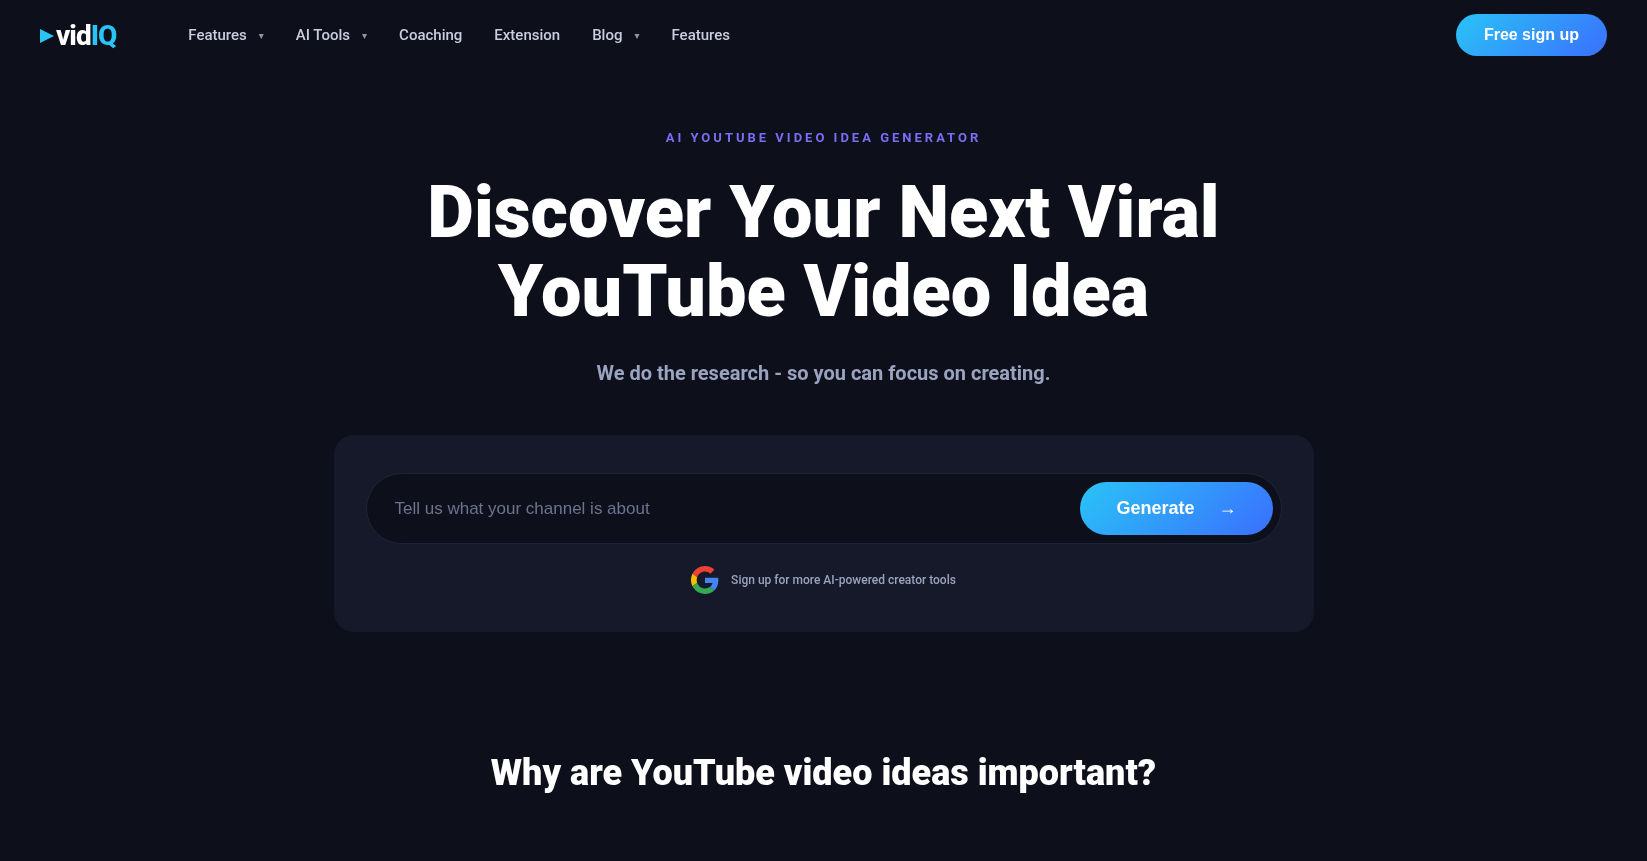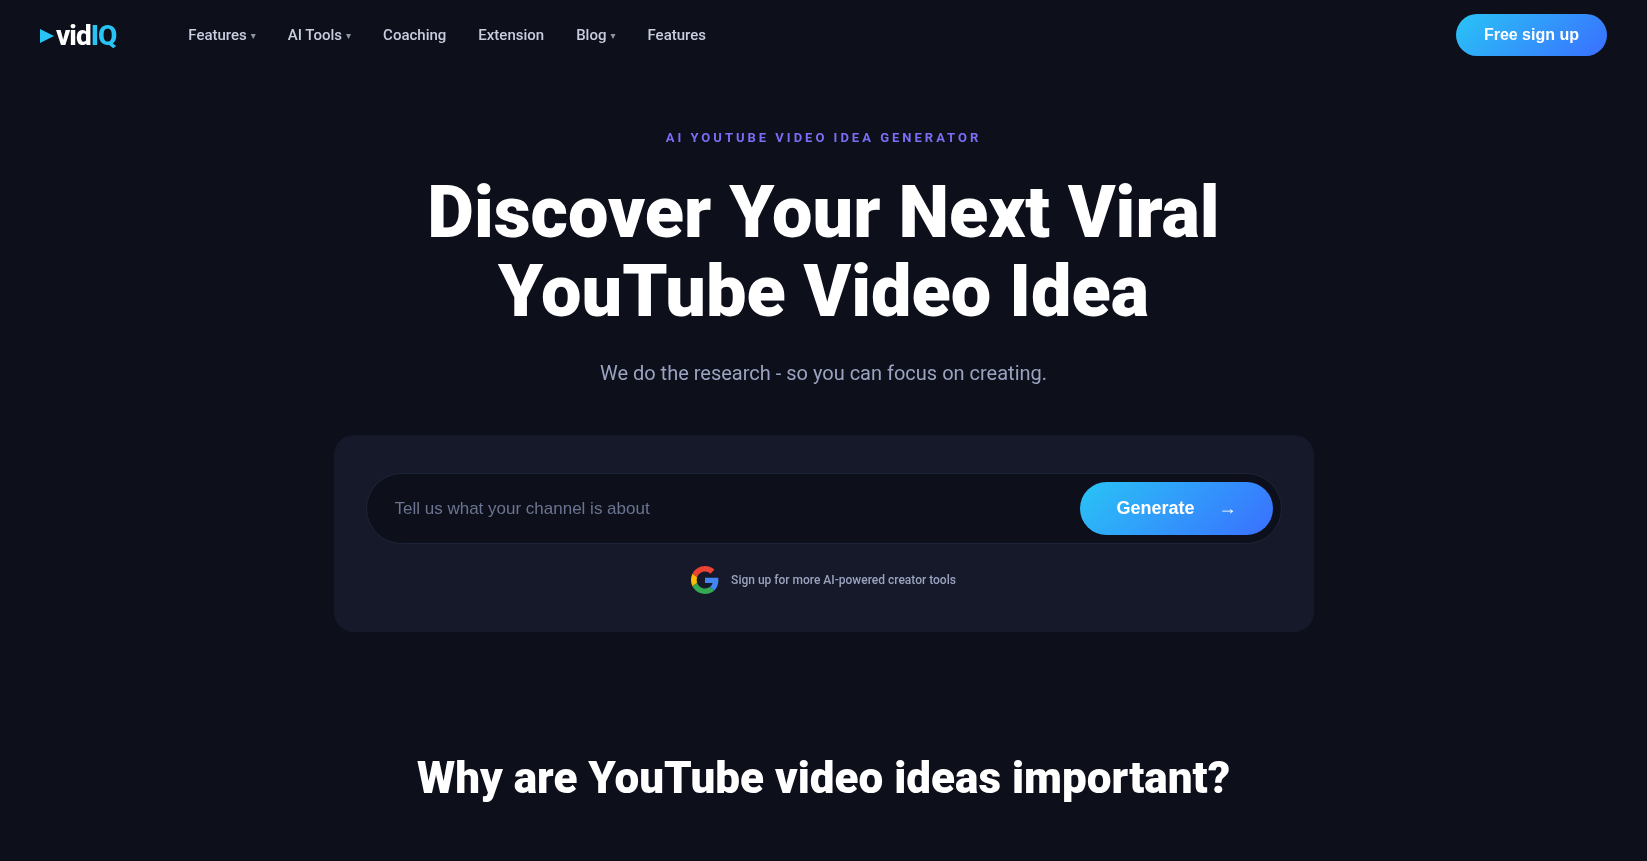--- a/index.html
+++ b/index.html
@@ -62,21 +62,21 @@
 
     .nav-link {
       color: #c8cde0;
       text-decoration: none;
       font-size: 15px;
       font-weight: 500;
       padding: 8px 12px;
       border-radius: 6px;
       display: flex;
       align-items: center;
-      gap: 4px;
+      gap: 12px;
       white-space: nowrap;
       cursor: pointer;
       text-align: center;
     }
 
     .chevron {
       font-size: 10px;
       opacity: 0.7;
     }
 
@@ -116,21 +116,21 @@
       font-weight: 900;
       line-height: 1.1;
       color: #ffffff;
       max-width: 900px;
       margin-bottom: 30px;
     }
 
     .hero-subtitle {
       font-size: 20px;
       color: #9aa3bf;
-      font-weight: 400;
+      font-weight: 700;
       margin-bottom: 50px;
       max-width: 600px;
     }
 
     
     .search-container {
       background-color: #161929;
       border-radius: 20px;
       padding: 38px 32px;
       width: 980px;
@@ -204,21 +204,21 @@
 
     
     .bottom-section {
       display: flex;
       flex-direction: column;
       align-items: center;
       padding: 40px 40px 0;
     }
 
     .bottom-title {
-      font-size: 44px;
+      font-size: 36px;
       font-weight: 900;
       color: #ffffff;
       text-align: center;
     }
   </style>
 </head>
 <body>
 
 <nav>
   <div class="nav-logo">

